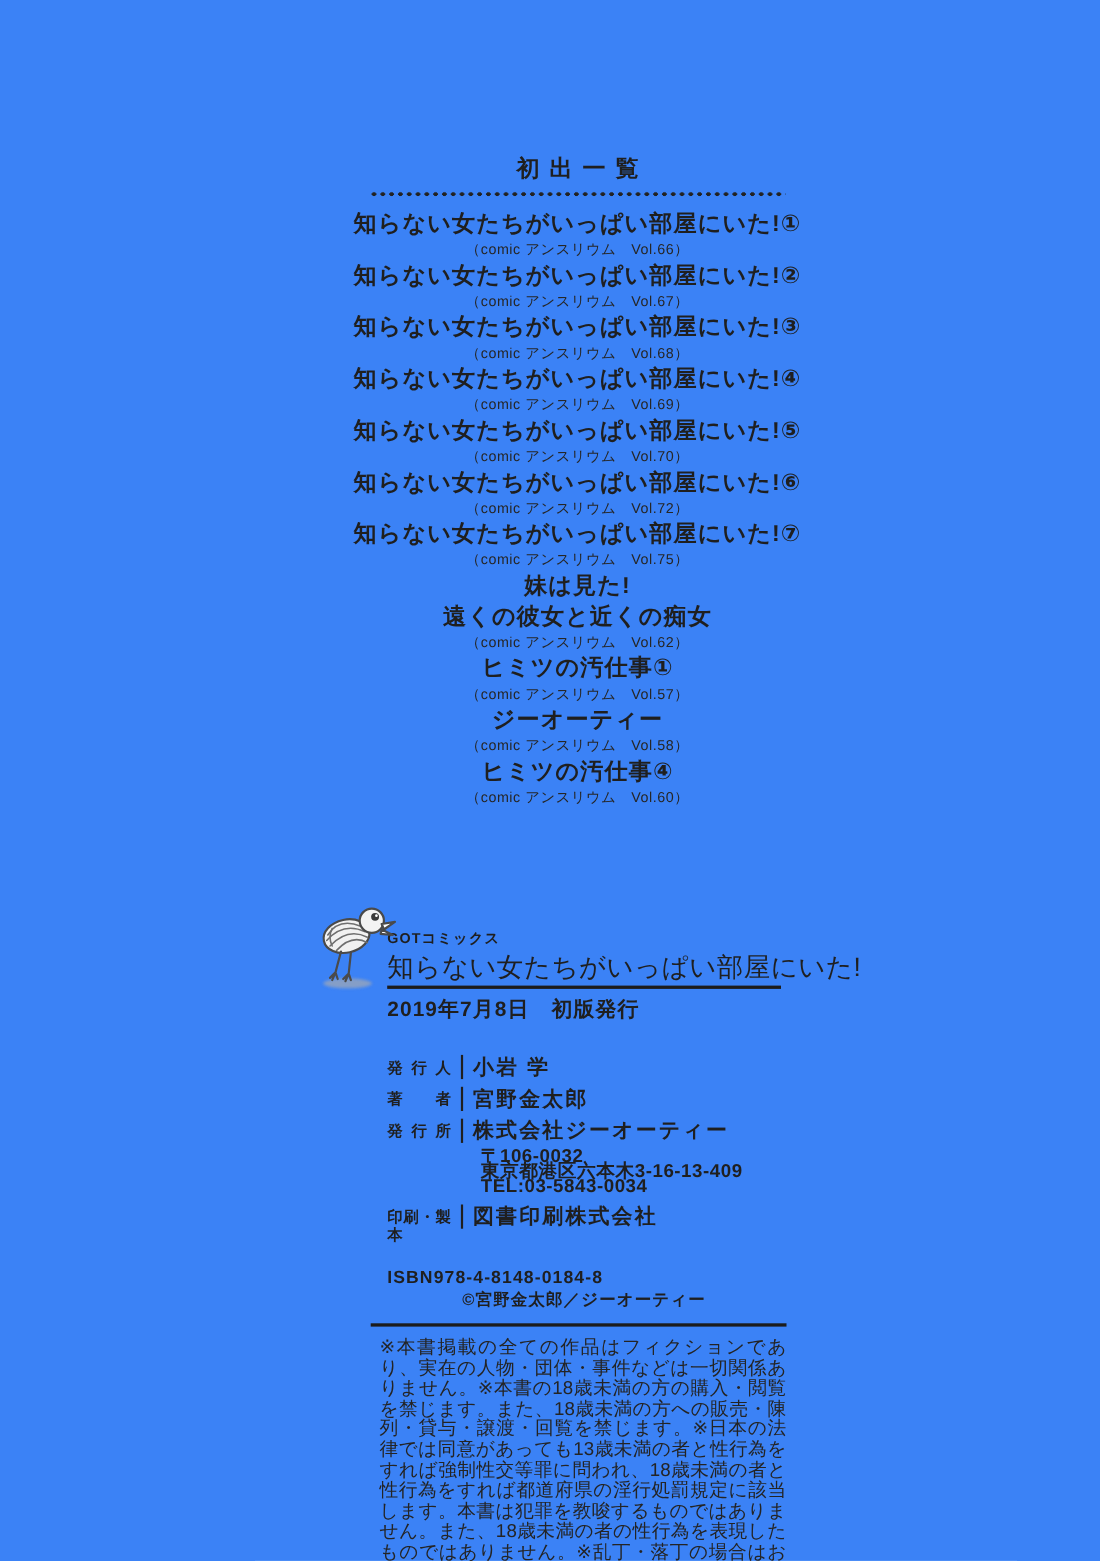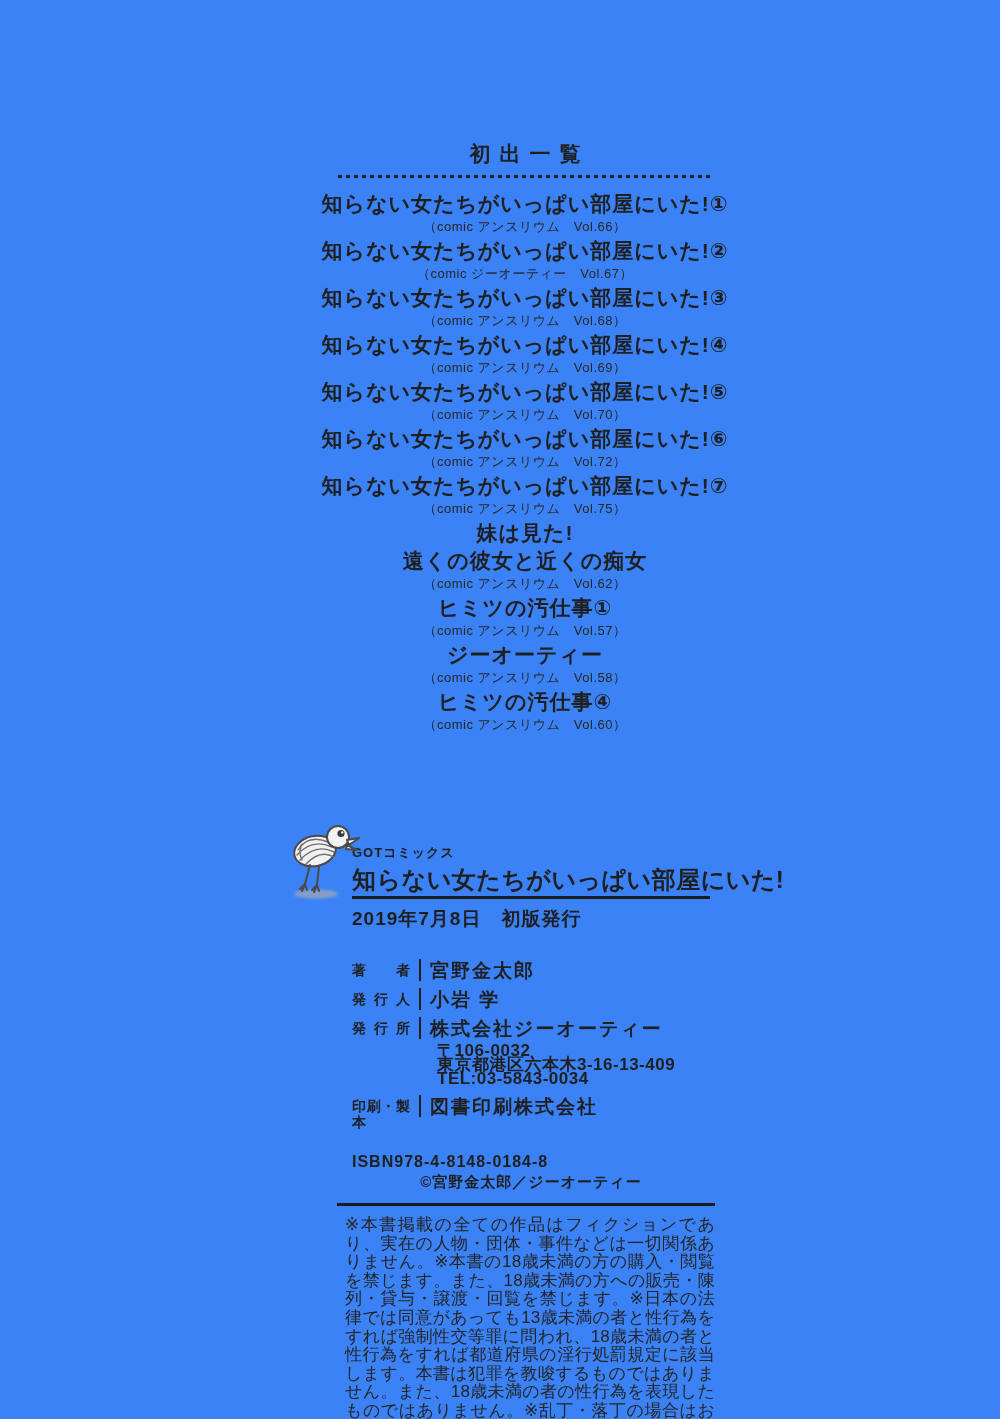--- a/index.html
+++ b/index.html
@@ -43,21 +43,21 @@
   
   .colophon { position:absolute; left:288px; top:818px; width:440px; }
   .bird-wrap { position:absolute; left:0; top:2px; width:72px; height:84px; }
   .colophon-text { margin-left:64px; width:358px; }
 
   .imprint {
     padding-top:27px; font-size:13px; font-weight:bold;
     letter-spacing:1px; line-height:16px;
   }
   .book-title {
-    margin-top:5px; font-size:24px; font-weight:bold;
+    margin-top:5px; font-size:24px; font-weight:normal;
     letter-spacing:0.5px; line-height:27px; white-space:nowrap;
     border-bottom:3px solid #1c1c1c; padding-bottom:3px;
   }
   .edition-date {
     margin-top:8px; font-size:19px; font-weight:bold;
     letter-spacing:1px; line-height:24px;
   }
 
   .credits { margin-top:27px; }
   .credit-row { display:flex; align-items:flex-start; margin-bottom:4px; }
@@ -113,21 +113,21 @@
     <h1 class="toc-title">初出一覧</h1>
     <div class="toc-rule"></div>
     <div>
     <div class="toc-entry">
       <div class="entry-title">知らない女たちがいっぱい部屋にいた!①</div>
       <div class="entry-source">（comic アンスリウム　Vol.66）</div>
     </div>
 
     <div class="toc-entry">
       <div class="entry-title">知らない女たちがいっぱい部屋にいた!②</div>
-      <div class="entry-source">（comic ジーオーティー　Vol.67）</div>
+      <div class="entry-source">（comic アンスリウム　Vol.67）</div>
     </div>
 
     <div class="toc-entry">
       <div class="entry-title">知らない女たちがいっぱい部屋にいた!③</div>
       <div class="entry-source">（comic アンスリウム　Vol.68）</div>
     </div>
 
     <div class="toc-entry">
       <div class="entry-title">知らない女たちがいっぱい部屋にいた!④</div>
       <div class="entry-source">（comic アンスリウム　Vol.69）</div>
@@ -215,33 +215,33 @@
       </svg>
     </div>
 
     <div class="colophon-text">
       <div class="imprint">GOTコミックス</div>
       <div class="book-title">知らない女たちがいっぱい部屋にいた!</div>
       <div class="edition-date">2019年7月8日　初版発行</div>
 
       <div class="credits">
     <div class="credit-row">
+      <div class="credit-label">発行人</div>
+      <div class="credit-divider"></div>
+      <div class="credit-value-wrap">
+        <div class="credit-value">小岩 学</div>
+
+      </div>
+    </div>
+
+    <div class="credit-row">
       <div class="credit-label">著者</div>
       <div class="credit-divider"></div>
       <div class="credit-value-wrap">
         <div class="credit-value">宮野金太郎</div>
-
-      </div>
-    </div>
-
-    <div class="credit-row">
-      <div class="credit-label">発行人</div>
-      <div class="credit-divider"></div>
-      <div class="credit-value-wrap">
-        <div class="credit-value">小岩 学</div>
 
       </div>
     </div>
 
     <div class="credit-row">
       <div class="credit-label">発行所</div>
       <div class="credit-divider"></div>
       <div class="credit-value-wrap">
         <div class="credit-value">株式会社ジーオーティー</div>
         <div class="credit-address">

